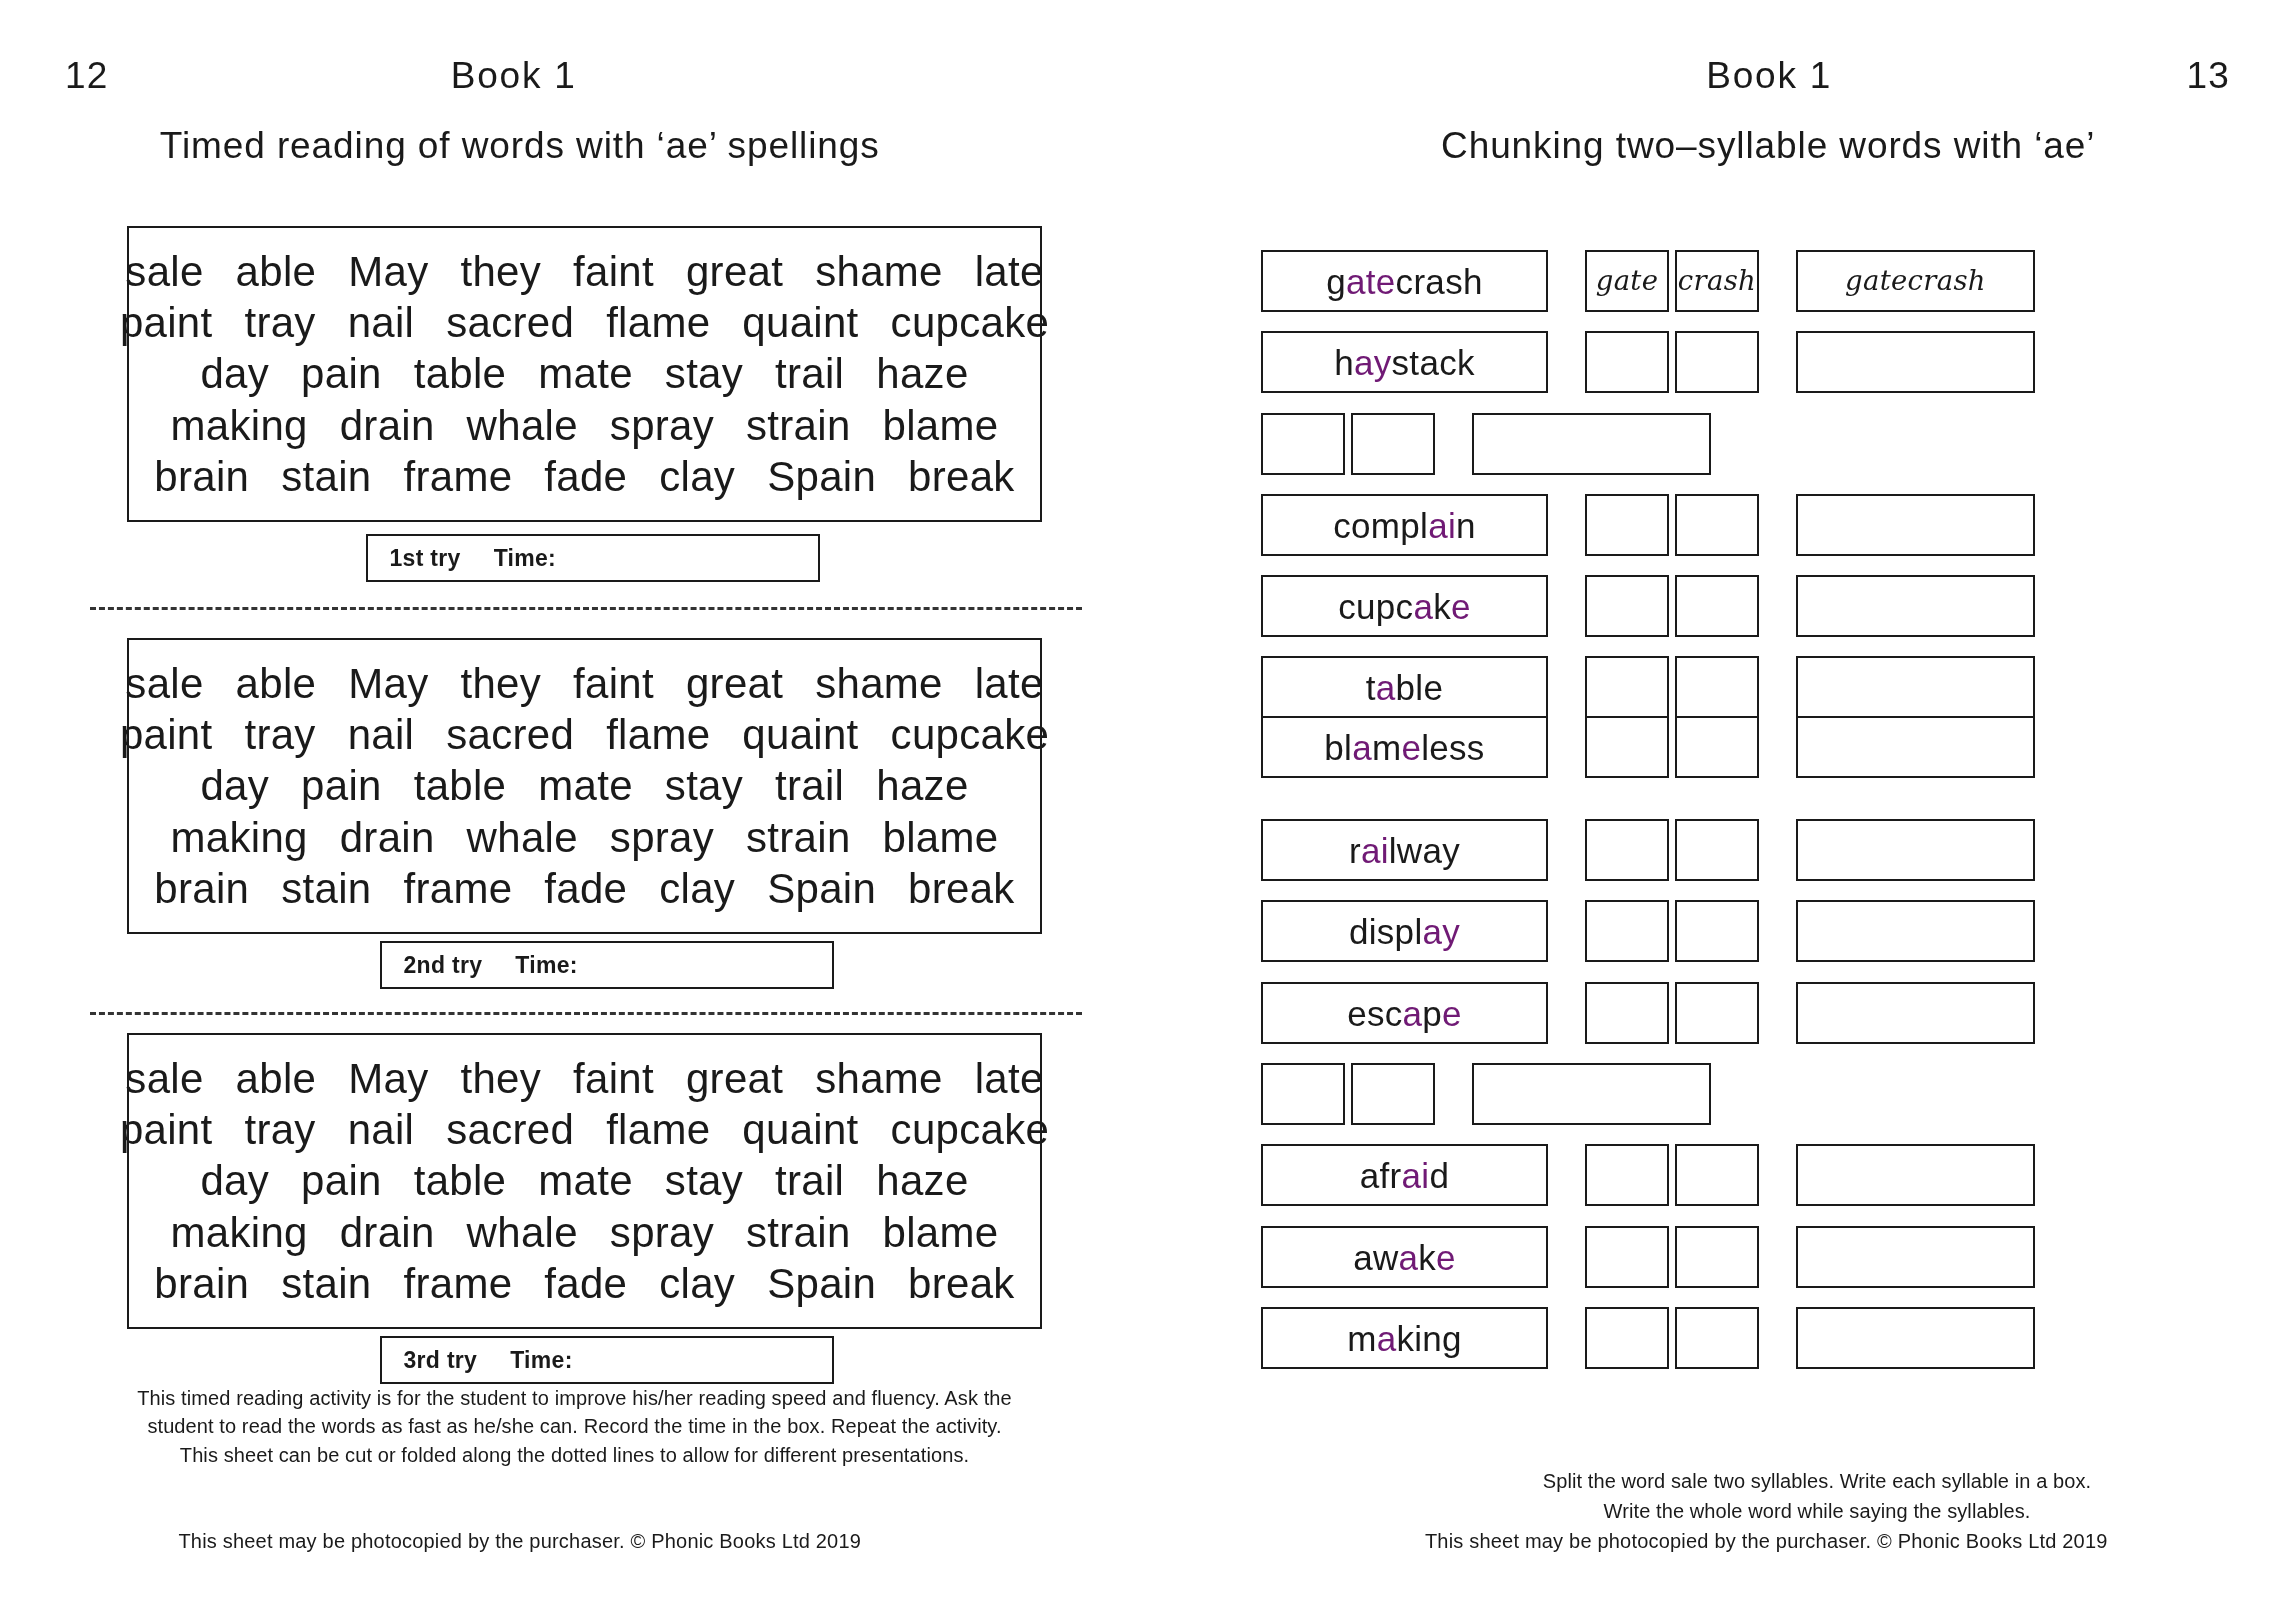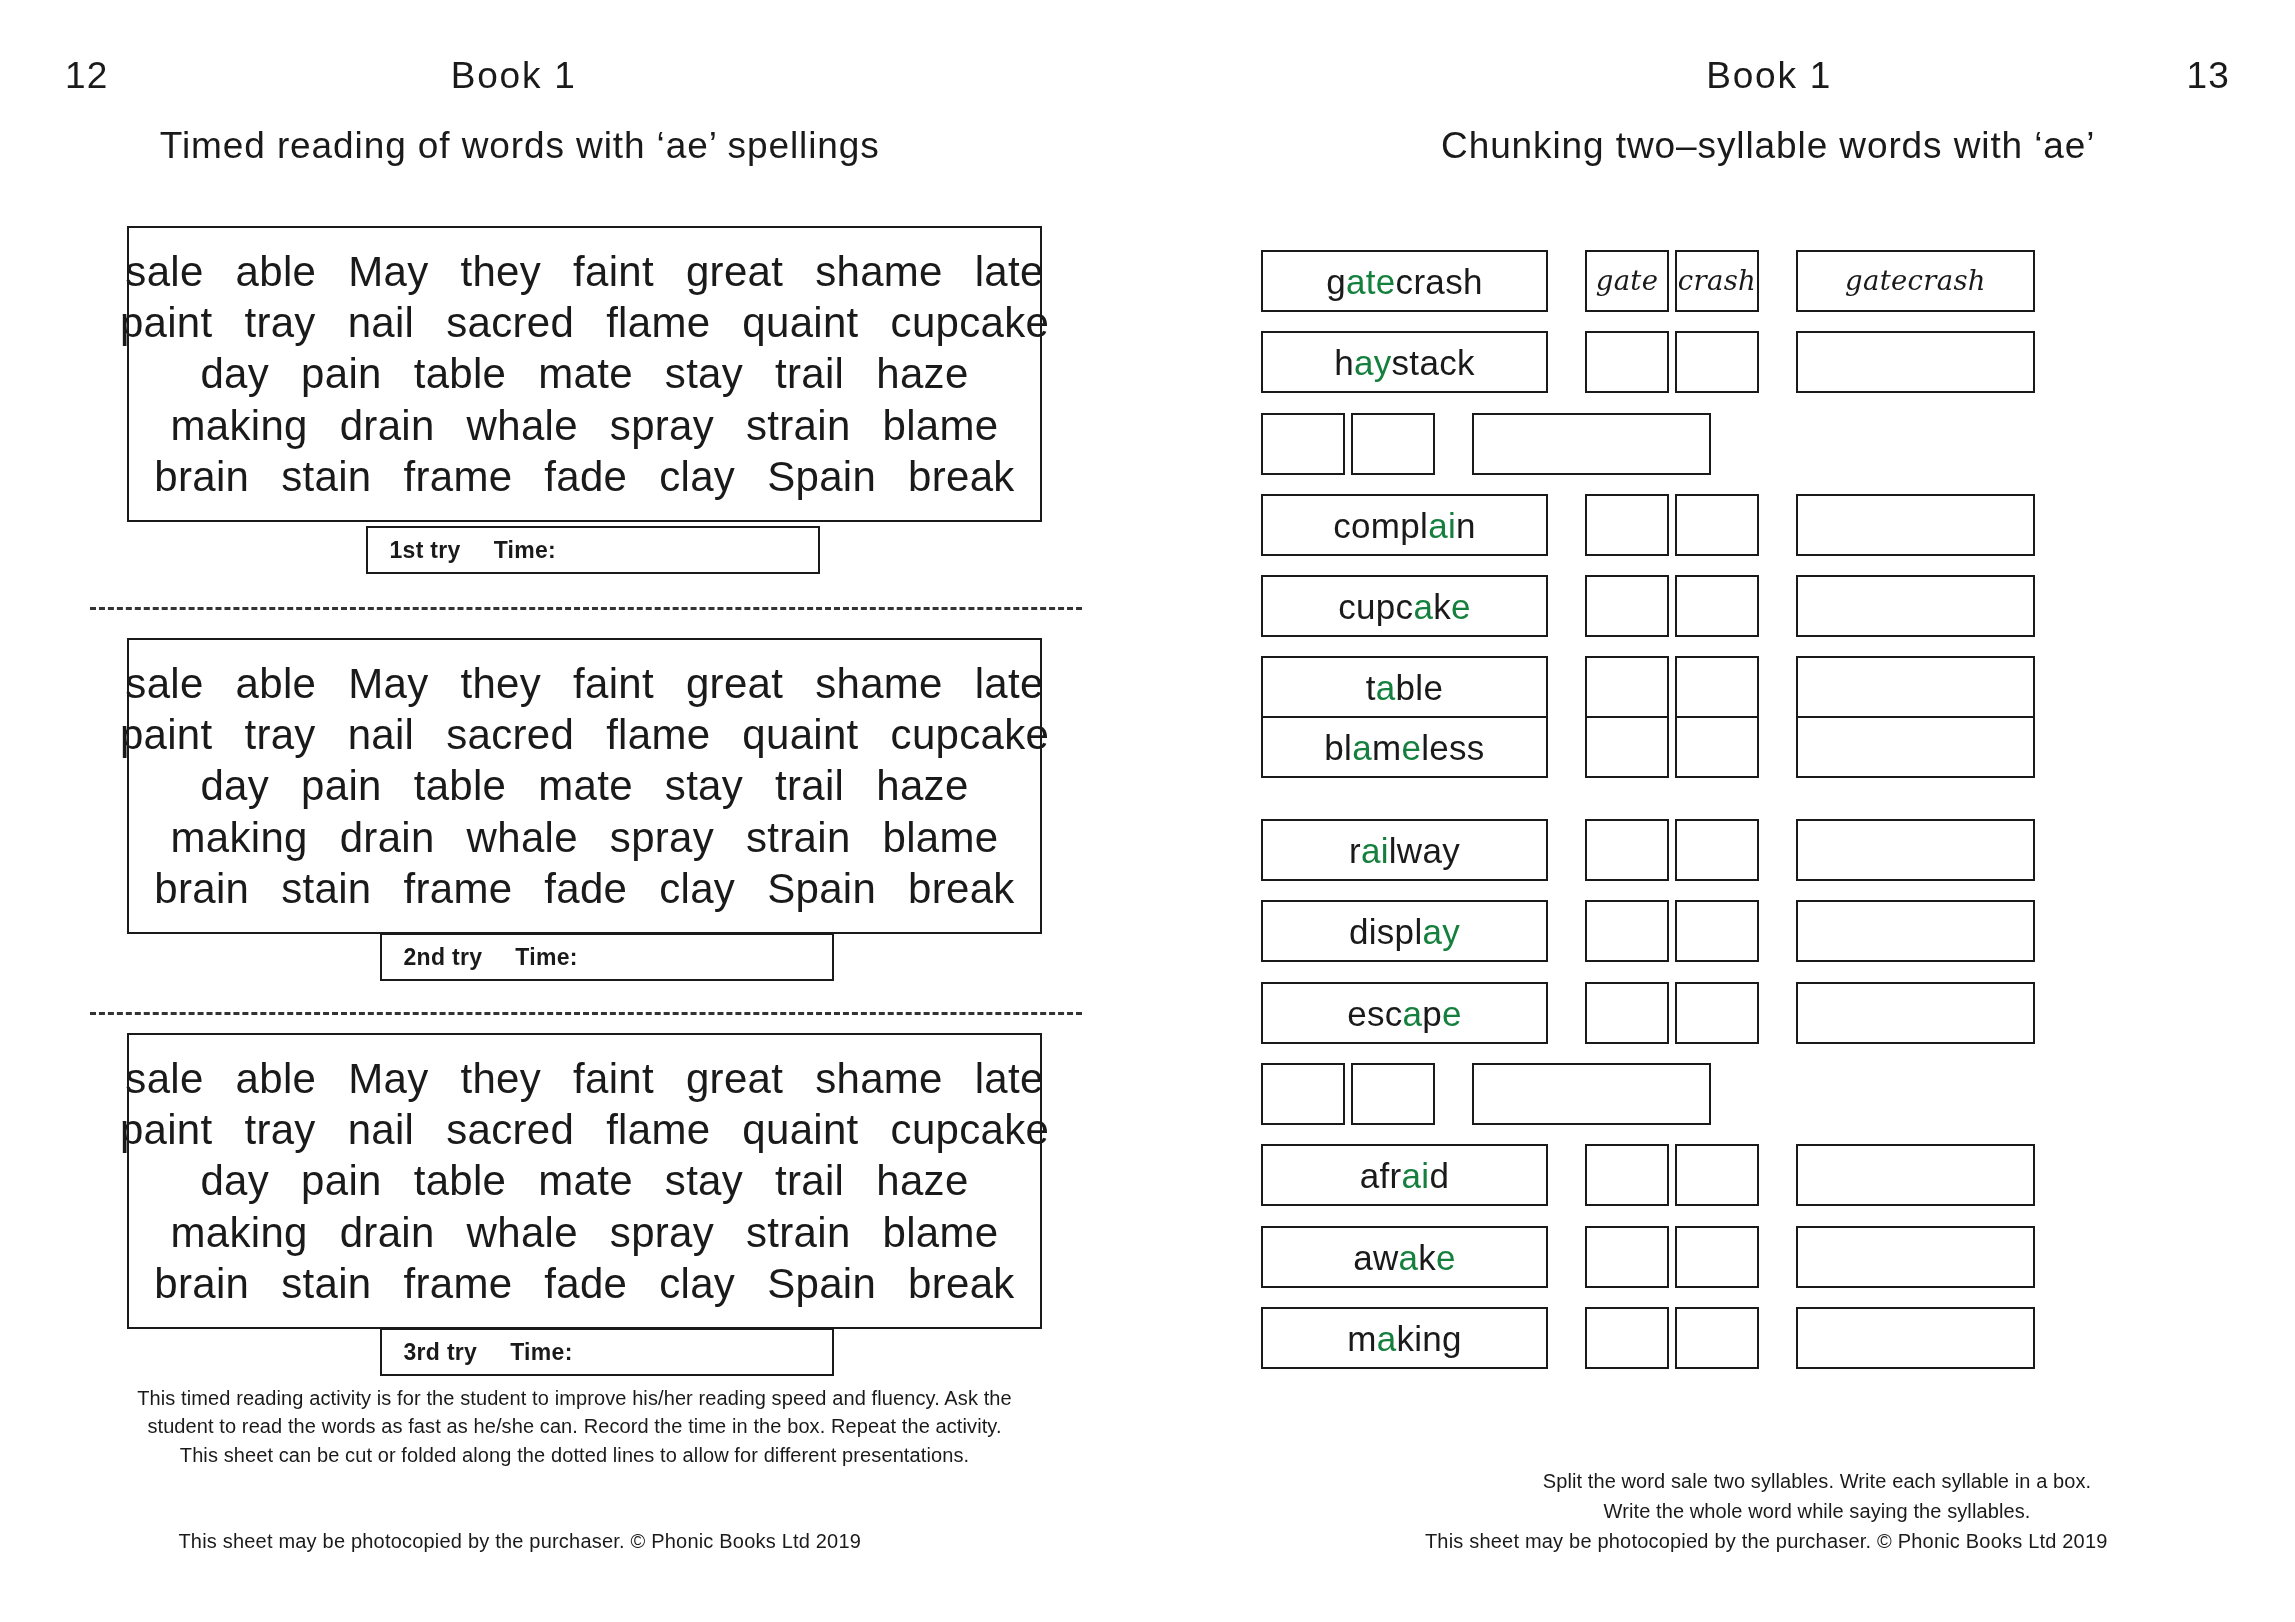--- a/index.html
+++ b/index.html
@@ -90,20 +90,21 @@
   .wl-word { display: inline-block; }
 
   .try-box {
     position: absolute;
     box-sizing: border-box;
     border: 2.4px solid #1a1a1a;
     background: #ffffff;
     display: flex;
     align-items: center;
     padding-left: 21.5px;
+    margin-top: 8px;
   }
   .try-label {
     font-size: 23px;
     font-weight: 700;
     letter-spacing: 0.3px;
   }
   .try-time {
     font-size: 23px;
     font-weight: 700;
     margin-left: 33px;
@@ -163,21 +164,21 @@
   .cell-syl-a   { width: 84px; margin-right: 6px; }
   .cell-syl-b   { width: 84px; margin-right: 37px; }
   .cell-whole   { width: 239px; }
 
   .word-text {
     font-size: 35px;
     letter-spacing: 0.3px;
     white-space: nowrap;
     line-height: 1;
   }
-  .hl { color: #15803d; }
+  .hl { color: #701a75; }
 
   .answer-text {
     font-family: "DejaVu Serif", serif;
     font-style: italic;
     font-size: 27.5px;
     letter-spacing: 0.3px;
     white-space: nowrap;
     line-height: 1;
   }
 

